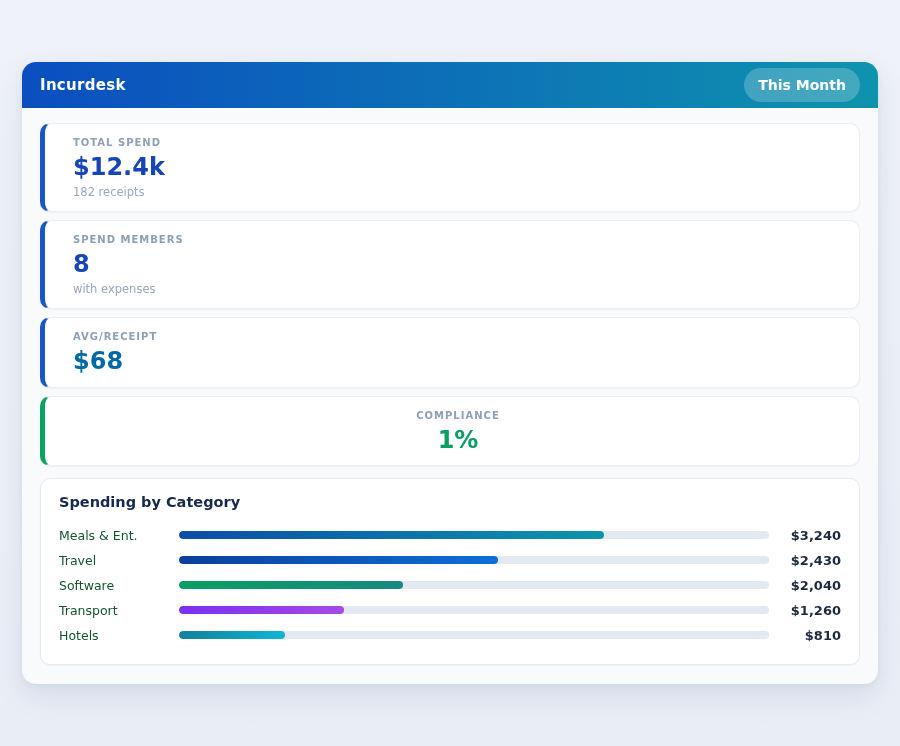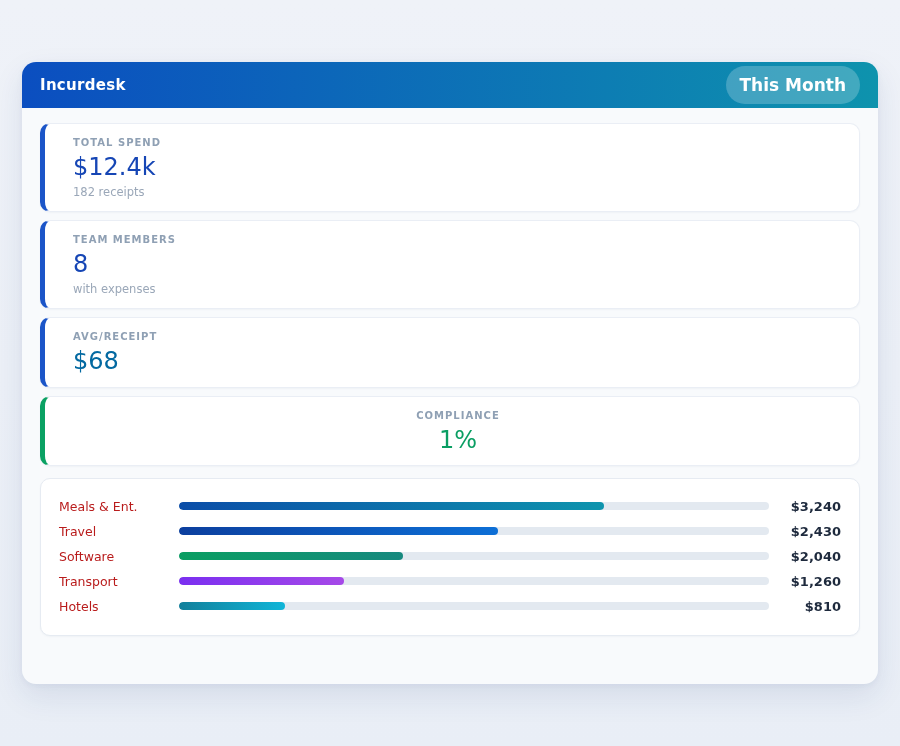--- a/index.html
+++ b/index.html
@@ -30,21 +30,21 @@
   }
   .app-title {
     color: #ffffff;
     font-size: 15px;
     font-weight: bold;
     letter-spacing: 0.3px;
   }
   .badge {
     background: rgba(255,255,255,0.22);
     color: #ffffff;
-    font-size: 17px;
+    font-size: 14px;
     font-weight: bold;
     padding: 9px 14px;
     border-radius: 999px;
     cursor: pointer;
     text-align: center;
   }
 
   .content { padding: 15px 18px 18px 18px; }
 
   .stat-card {
@@ -59,21 +59,21 @@
   }
   .stat-label {
     font-size: 10px;
     font-weight: bold;
     letter-spacing: 1px;
     color: #8fa0b4;
     margin-bottom: 7px;
   }
   .stat-value {
     font-size: 24px;
-    font-weight: normal;
+    font-weight: bold;
     line-height: 1.05;
   }
   .stat-sub {
     font-size: 11.5px;
     color: #9aa7b8;
     margin-top: 5px;
   }
 
   .chart-card {
     background: #ffffff;
@@ -91,21 +91,21 @@
   }
   .chart-row {
     display: flex;
     align-items: center;
     height: 25px;
   }
   .row-label {
     width: 120px;
     flex: 0 0 120px;
     font-size: 12.5px;
-    color: #b91c1c;
+    color: #14532d;
   }
   .bar-track {
     flex: 1;
     height: 8px;
     border-radius: 4px;
     overflow: hidden;
   }
   .bar-fill {
     height: 100%;
     border-radius: 4px;
@@ -130,38 +130,39 @@
     </div>
     <div class="content">
       <div id="stats">
   <div class="stat-card" style="border-left-color: rgb(27, 85, 200);">
     <div class="stat-label">TOTAL SPEND</div>
     <div class="stat-value" style="color: rgb(22, 70, 181);">$12.4k</div>
     <div class="stat-sub">182 receipts</div>
   </div>
 
   <div class="stat-card" style="border-left-color: rgb(27, 85, 200);">
-    <div class="stat-label">TEAM MEMBERS</div>
+    <div class="stat-label">SPEND MEMBERS</div>
     <div class="stat-value" style="color: rgb(22, 70, 181);">8</div>
     <div class="stat-sub">with expenses</div>
   </div>
 
   <div class="stat-card" style="border-left-color: rgb(27, 85, 200);">
     <div class="stat-label">AVG/RECEIPT</div>
     <div class="stat-value" style="color: #0369a1;">$68</div>
 
   </div>
 
   <div class="stat-card" style="border-left-color: rgb(10, 161, 99); text-align: center;">
     <div class="stat-label">COMPLIANCE</div>
     <div class="stat-value" style="color: rgb(10, 158, 99);">1%</div>
 
   </div>
 </div>
       <div class="chart-card">
+        <div class="chart-title">Spending by Category</div>
         <div id="chart-rows">
   <div class="chart-row">
     <div class="row-label">Meals &amp; Ent.</div>
     <div class="bar-track" style="background: rgb(227, 233, 240);">
       <div class="bar-fill" style="width: 72%; background: linear-gradient(90deg, rgb(11, 77, 168), rgb(14, 148, 173));"></div>
     </div>
     <div class="row-value">$3,240</div>
   </div>
 
   <div class="chart-row">

